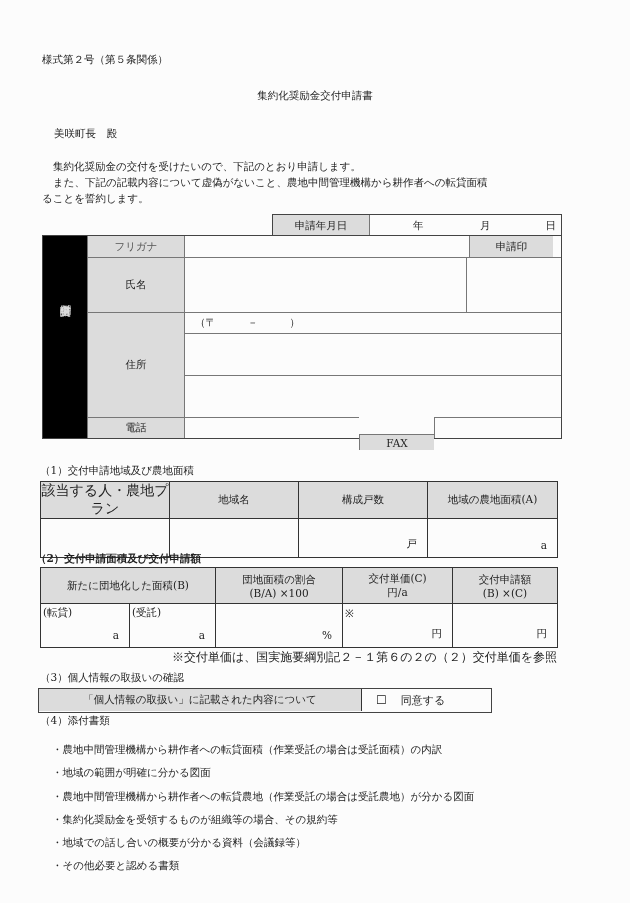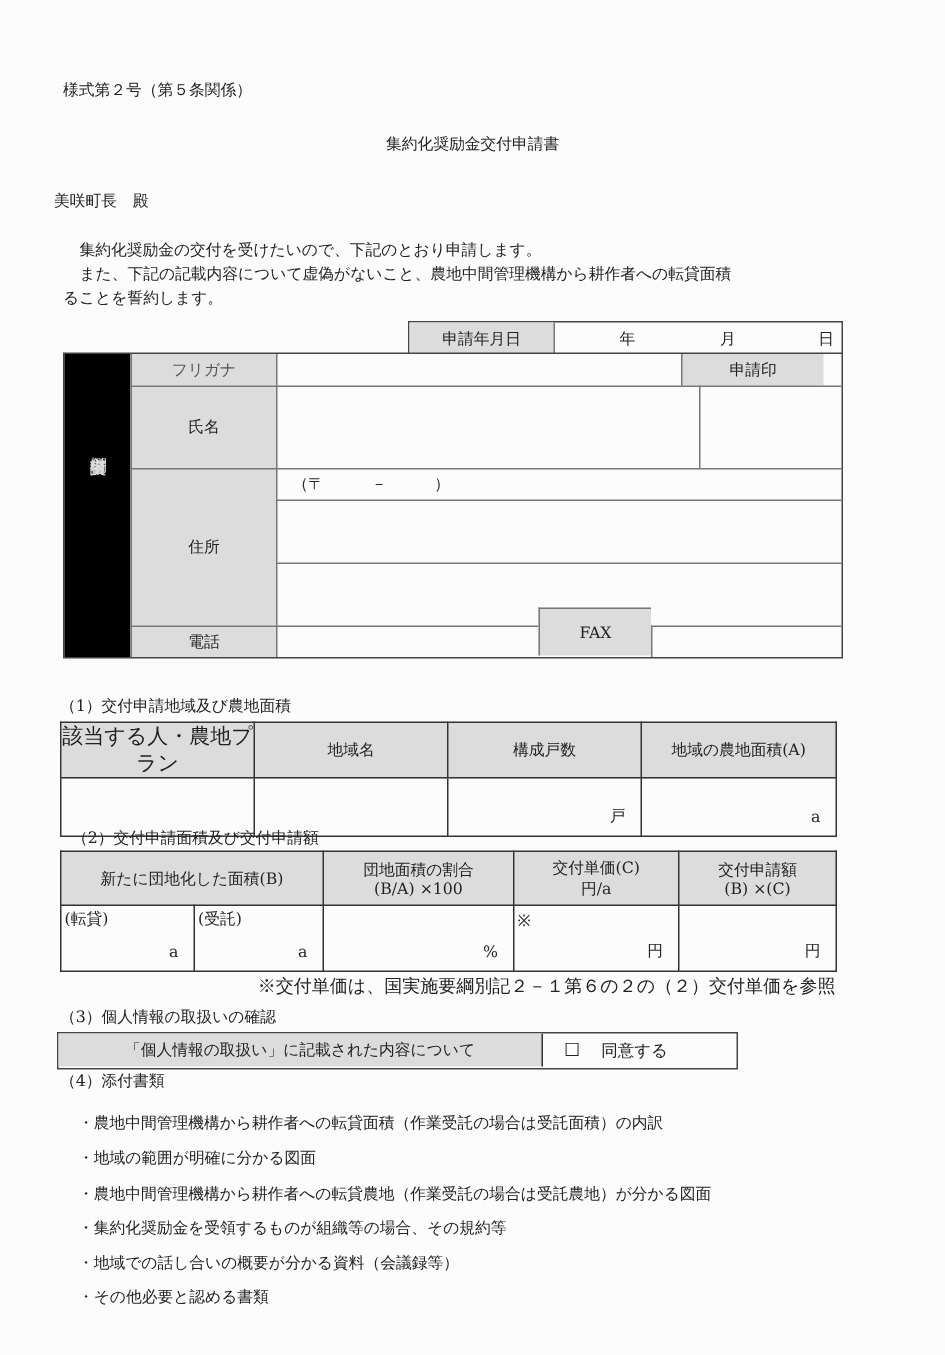--- a/index.html
+++ b/index.html
@@ -18,21 +18,21 @@
   .vtext{writing-mode:vertical-rl;text-orientation:upright;color:#ddd;letter-spacing:0px;font-size:11px;line-height:11px;}
   ul.att{position:absolute;left:52px;top:738px;margin:0;padding:0;list-style:none;}
   ul.att li{height:23.3px;line-height:23.3px;white-space:nowrap;font-size:10.5px;}
   ul.att li::before{content:"・";}
 </style>
 </head>
 <body>
 
 <div class="abs" style="left:42px;top:53px;">様式第２号（第５条関係）</div>
 <div class="abs" style="left:0;width:630px;text-align:center;top:89px;">集約化奨励金交付申請書</div>
-<div class="abs" style="left:36px;top:127px;">美咲町長　殿</div>
+<div class="abs" style="left:54px;top:127px;">美咲町長　殿</div>
 <div class="abs" style="left:53px;top:160px;">集約化奨励金の交付を受けたいので、下記のとおり申請します。</div>
 <div class="abs" style="left:53px;top:176px;">また、下記の記載内容について虚偽がないこと、農地中間管理機構から耕作者への転貸面積</div>
 <div class="abs" style="left:42px;top:192px;">ることを誓約します。</div>
 
 <div class="frame" style="left:272px;top:214px;width:290px;height:22px;border-bottom:none;">
   <div class="cell gray" style="left:0;top:0;width:97px;height:21px;border-right:1px solid #777;">
     <span>申請年月日</span>
   </div>
   <div class="cell" style="left:97px;top:0;width:192px;height:21px;justify-content:flex-start;">
     <span style="position:absolute;left:43px;">年</span>
@@ -54,34 +54,34 @@
       <span>氏名</span>
     </div>
   <div class="cell gray bL bT" style="left:44px;top:76px;width:97px;height:105px;">
       <span>住所</span>
     </div>
   <div class="cell gray bL bT" style="left:44px;top:181px;width:97px;height:21px;">
       <span>電話</span>
     </div>
 
   <div class="cell bL" style="left:141px;top:0;width:282px;height:21px;"></div>
-  <div class="cell gray bL" style="left:411px;top:0;width:95px;height:21px;">
+  <div class="cell gray bL" style="left:426px;top:0;width:84px;height:21px;">
       <span>申請印</span>
     </div>
   <div class="cell bL bT" style="left:141px;top:21px;width:282px;height:55px;"></div>
   <div class="cell bL bT" style="left:423px;top:21px;width:95px;height:55px;"></div>
 
   <div class="cell bL bT" style="left:141px;top:76px;width:377px;height:21px;justify-content:flex-start;padding-left:10px;">
       <span>（〒　　　－　　　）</span>
     </div>
   <div class="cell bL bT" style="left:141px;top:97px;width:377px;height:42px;"></div>
   <div class="cell bL bT" style="left:141px;top:139px;width:377px;height:42px;"></div>
 
   <div class="cell bL bT" style="left:141px;top:181px;width:175px;height:21px;"></div>
-  <div class="cell gray bL bT" style="left:316px;top:169px;width:75px;height:32px;">
+  <div class="cell gray bL bT" style="left:316px;top:198px;width:75px;height:16px;">
       <span>FAX</span>
     </div>
   <div class="cell bL bT" style="left:391px;top:181px;width:127px;height:21px;"></div>
 </div>
 
 <div class="abs" style="left:40px;top:464px;">（1）交付申請地域及び農地面積</div>
 <table class="tbl" style="left:40px;top:481px;width:517px;">
   <colgroup>
       <col style="width:129px">
       <col style="width:129px">
@@ -97,21 +97,21 @@
   </tr>
   <tr style="height:39px;">
     <td></td>
     <td></td>
     <td class="right"><span>戸</span></td>
     <td class="right"><span>a</span></td>
   </tr>
 </tbody>
   </table>
 
-<div class="abs" style="left:48px;top:552px;">（2）交付申請面積及び交付申請額</div>
+<div class="abs" style="left:36px;top:552px;font-weight:bold;">（2）交付申請面積及び交付申請額</div>
 <table class="tbl" style="left:40px;top:567px;width:517px;">
   <colgroup>
       <col style="width:89px">
       <col style="width:86px">
       <col style="width:127px">
       <col style="width:110px">
       <col style="width:105px">
     </colgroup>
   <tbody>
       <tr style="height:36px;">

